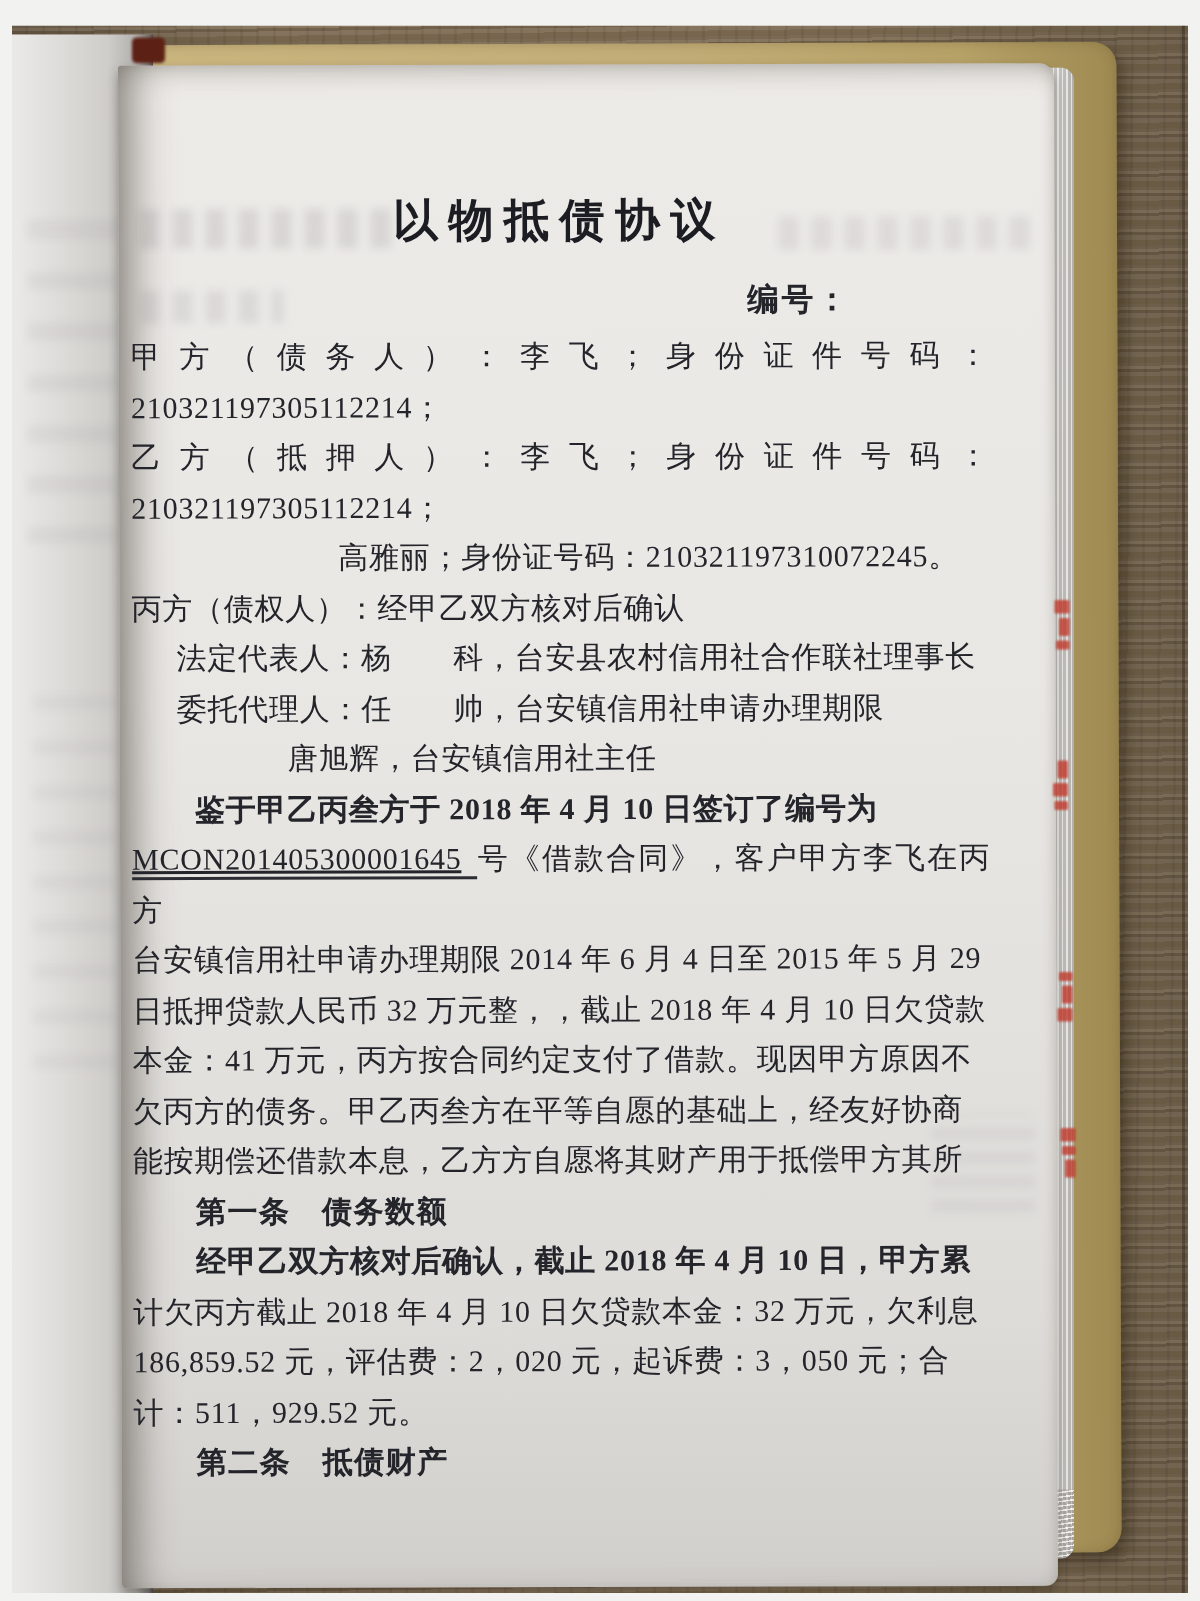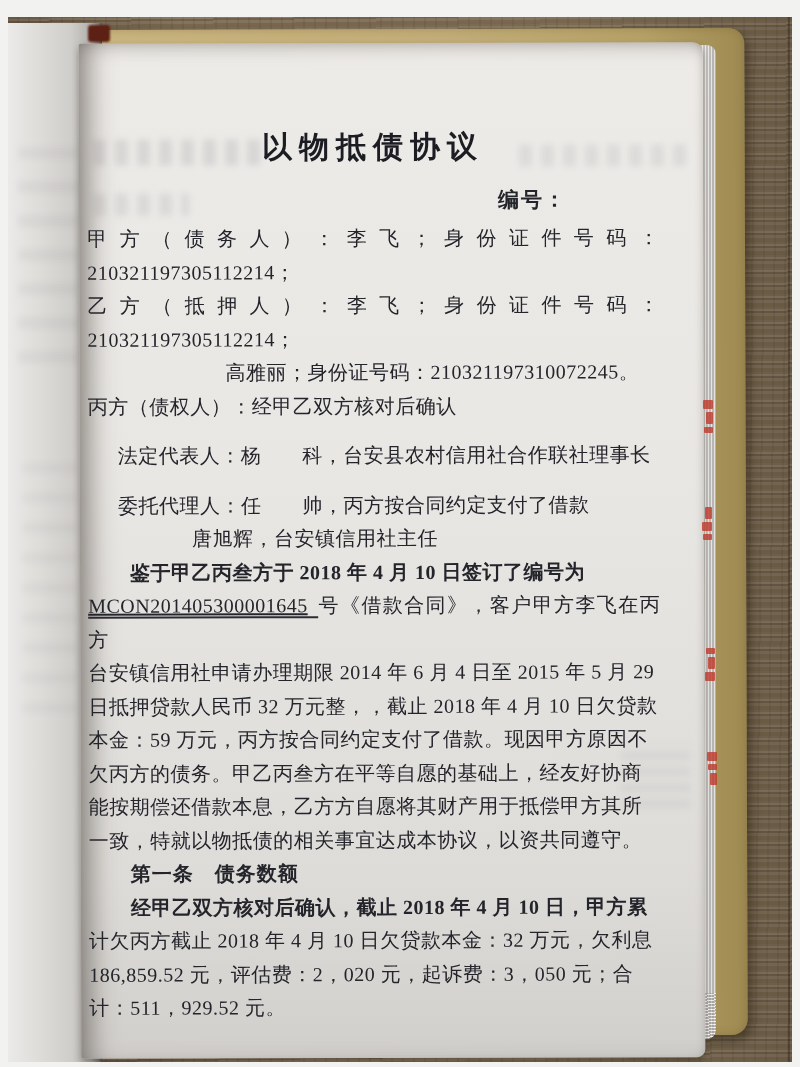--- a/index.html
+++ b/index.html
@@ -72,21 +72,21 @@
   .doc{
     position:absolute;left:8px;top:0;right:44px;bottom:0;
     color:#24242b;font-size:20px;letter-spacing:.5px;
   }
   .title{margin-top:84px;text-align:center;font-size:30px;font-weight:600;
     letter-spacing:7px;color:#1c1c23;}
   .number{margin-top:18px;text-align:right;padding-right:92px;font-size:21px;
     letter-spacing:2px;font-weight:600;}
   .body{margin-top:8px;}
   .ln{line-height:33.5px;min-height:33.5px;text-align:justify;}
-  .ind-a{margin-left:30px;margin-top:16px;}   
+  .ind-a{margin-left:30px;}   
   .ind-b{margin-left:104px;}  
   .ind-c{margin-left:138px;}  
   .ind-p{margin-left:42px;font-weight:bold;}   
   .hd{font-weight:bold;letter-spacing:1px;}
   .u{border-bottom:2px solid #2b2b32;padding-right:10px;text-decoration:underline;}
 
   
   .smudge{position:absolute;filter:blur(3px);opacity:.6;
     background:repeating-linear-gradient(90deg, rgba(118,116,124,.28) 0 13px, rgba(118,116,124,0) 13px 22px);}
   .sm1{left:14px;top:96px;width:170px;height:26px;}
@@ -134,35 +134,35 @@
 
     <div class="doc">
       <div class="title">以物抵债协议</div>
       <div class="number">编号：</div>
       <div class="body">
         <div class="ln">甲方（债务人）：李飞；身份证件号码：210321197305112214；</div>
         <div class="ln">乙方（抵押人）：李飞；身份证件号码：210321197305112214；</div>
         <div class="ln ind-c">高雅丽；身份证号码：210321197310072245。</div>
         <div class="ln">丙方（债权人）：经甲乙双方核对后确认</div>
         <div class="ln ind-a">法定代表人：杨　　科，台安县农村信用社合作联社理事长</div>
-        <div class="ln ind-a">委托代理人：任　　帅，丙方按合同约定支付了借款</div>
+        <div class="ln ind-a">委托代理人：任　　帅，台安镇信用社申请办理期限</div>
         <div class="ln ind-b">唐旭辉，台安镇信用社主任</div>
         <div class="ln ind-p">鉴于甲乙丙叁方于 2018 年 4 月 10 日签订了编号为</div>
         <div class="ln"><span class="u">MCON201405300001645</span><span>号《借款合同》，客户甲方李飞在丙方</span></div>
         <div class="ln">台安镇信用社申请办理期限 2014 年 6 月 4 日至 2015 年 5 月 29</div>
         <div class="ln">日抵押贷款人民币 32 万元整，，截止 2018 年 4 月 10 日欠贷款</div>
-        <div class="ln">本金：59 万元，丙方按合同约定支付了借款。现因甲方原因不</div>
+        <div class="ln">本金：41 万元，丙方按合同约定支付了借款。现因甲方原因不</div>
         <div class="ln">欠丙方的债务。甲乙丙叁方在平等自愿的基础上，经友好协商</div>
         <div class="ln">能按期偿还借款本息，乙方方自愿将其财产用于抵偿甲方其所</div>
-        <div class="ln">一致，特就以物抵债的相关事宜达成本协议，以资共同遵守。</div>
         <div class="ln ind-p hd">第一条　债务数额</div>
         <div class="ln ind-p">经甲乙双方核对后确认，截止 2018 年 4 月 10 日，甲方累</div>
         <div class="ln">计欠丙方截止 2018 年 4 月 10 日欠贷款本金：32 万元，欠利息</div>
         <div class="ln">186,859.52 元，评估费：2，020 元，起诉费：3，050 元；合</div>
         <div class="ln">计：511，929.52 元。</div>
+        <div class="ln ind-p hd">第二条　抵债财产</div>
       </div>
 
     </div>
   </div>
 
   <div class="seal s1">
       <i class="a"></i>
       <i class="b"></i>
       <i class="c"></i>
     </div>

